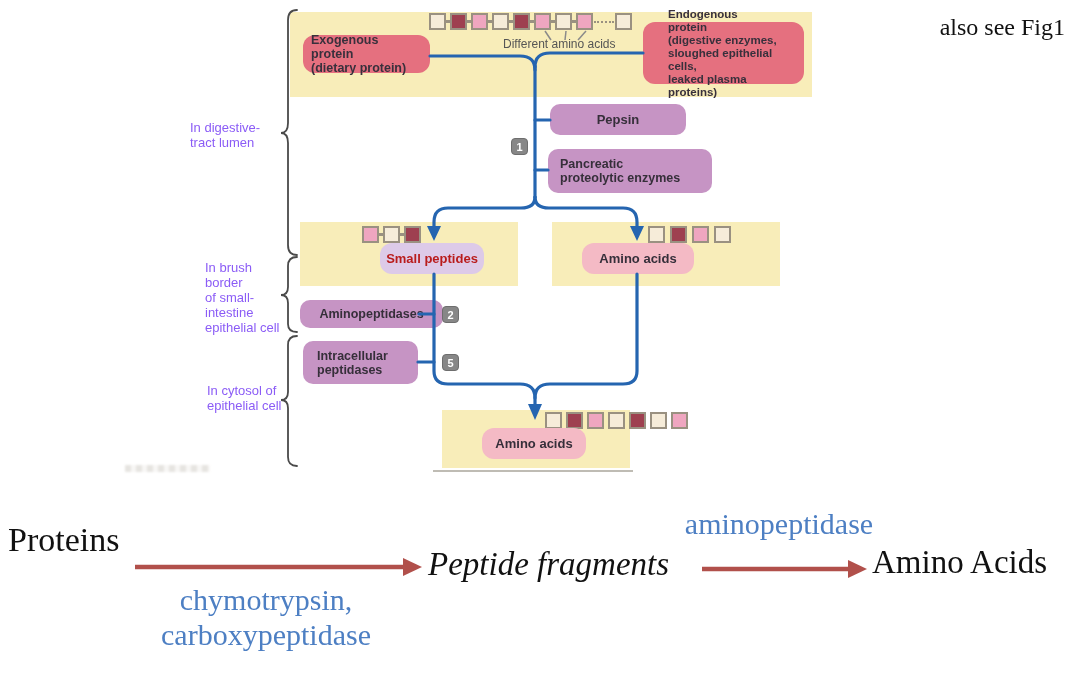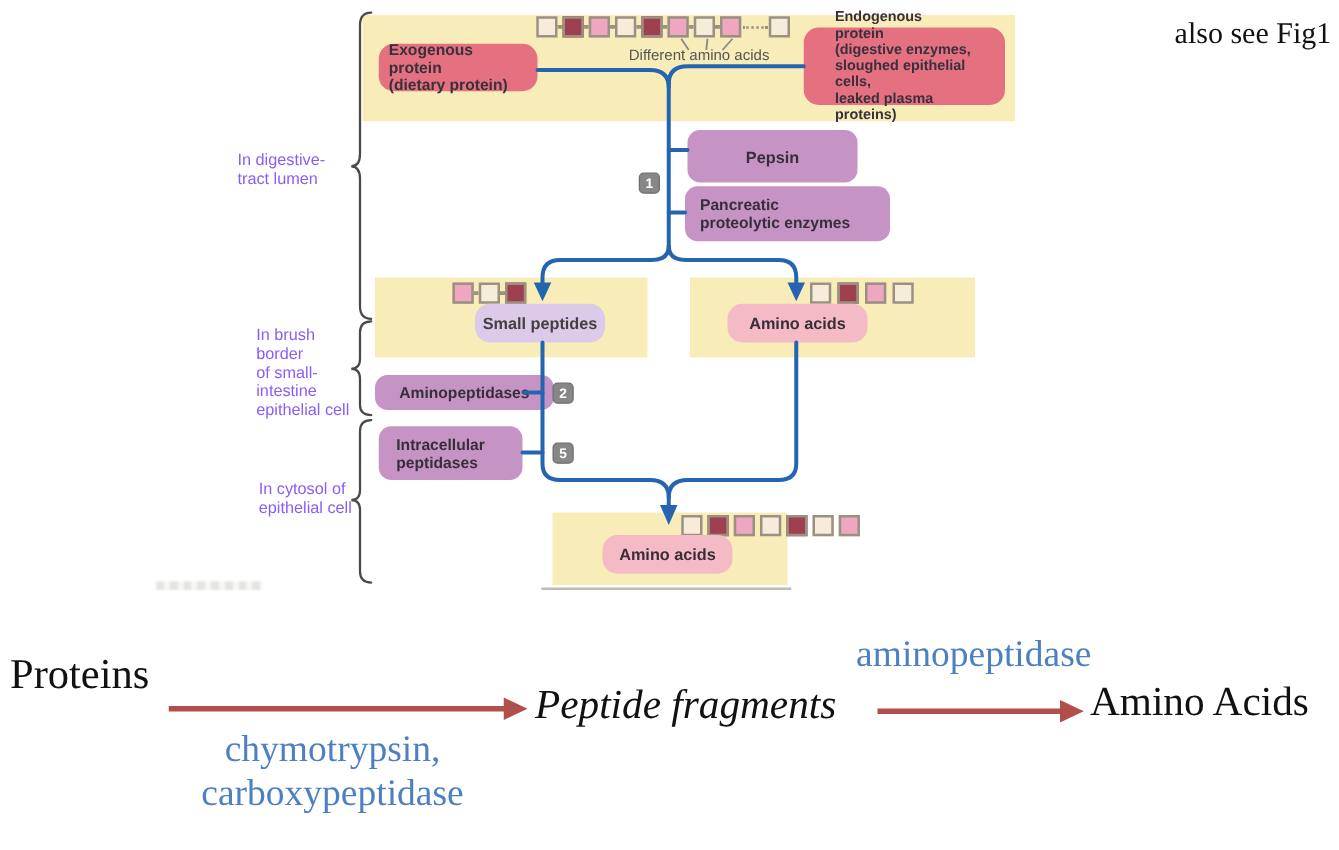--- a/index.html
+++ b/index.html
@@ -9,21 +9,21 @@
   }
   html,body{margin:0;padding:0;background:#fff;}
   #canvas{position:relative;width:1071px;height:680px;background:#fff;overflow:hidden;
           font-family:"Liberation Sans",sans-serif;}
   .abs{position:absolute;}
   .yellow{background:var(--yellow);}
   .rbox{background:var(--redbox);border-radius:12px;color:#38303c;font-weight:bold;
         display:flex;align-items:center;}
   .pbox{background:var(--purple);border-radius:10px;color:#362f3a;font-weight:bold;
         display:flex;align-items:center;}
-  .lbox{background:var(--lavender);border-radius:12px;color:#404040;font-weight:bold;
+  .lbox{background:var(--lavender);border-radius:12px;color:#b91c1c;font-weight:bold;
         display:flex;align-items:center;justify-content:center;}
   .kbox{background:var(--pinkbox);border-radius:12px;color:#362f3a;font-weight:bold;
         display:flex;align-items:center;justify-content:center;}
   .ml{white-space:pre-line;}
   .chain{display:flex;align-items:center;}
   .gap4{gap:4px;} .gap5{gap:5px;}
   .sq{width:17px;height:17px;box-sizing:border-box;border:2px solid var(--sqborder);
       flex:0 0 auto;}
   .link{width:4px;height:2.5px;background:var(--sqborder);flex:0 0 auto;}
   .dotlink{width:20px;height:0;border-top:2.5px dotted var(--sqborder);flex:0 0 auto;margin:0 1px;}
@@ -97,21 +97,21 @@
   <div class="abs rbox ml" style="left:303px;top:35px;width:127px;height:38px;
        font-size:12.5px;line-height:14px;padding:2px 8px;box-sizing:border-box;">Exogenous protein
 (dietary protein)</div>
 
   <div class="abs rbox ml" style="left:643px;top:22px;width:161px;height:62px;
        font-size:11.5px;line-height:13px;padding:2px 25px;box-sizing:border-box;">Endogenous protein
 (digestive enzymes,
 sloughed epithelial cells,
 leaked plasma proteins)</div>
 
-  <div class="abs pbox" style="left:550px;top:104px;width:136px;height:42px;
+  <div class="abs pbox" style="left:550px;top:104px;width:136px;height:31px;
        font-size:13px;justify-content:center;">Pepsin</div>
 
   <div class="abs pbox ml" style="left:548px;top:149px;width:164px;height:44px;
        font-size:12.5px;line-height:14px;padding-left:12px;box-sizing:border-box;">Pancreatic
 proteolytic enzymes</div>
 
   <div class="abs lbox" style="left:380px;top:243px;width:104px;height:31px;font-size:13px;">Small peptides</div>
 
   <div class="abs kbox" style="left:582px;top:243px;width:112px;height:31px;font-size:13px;">Amino acids</div>
 

